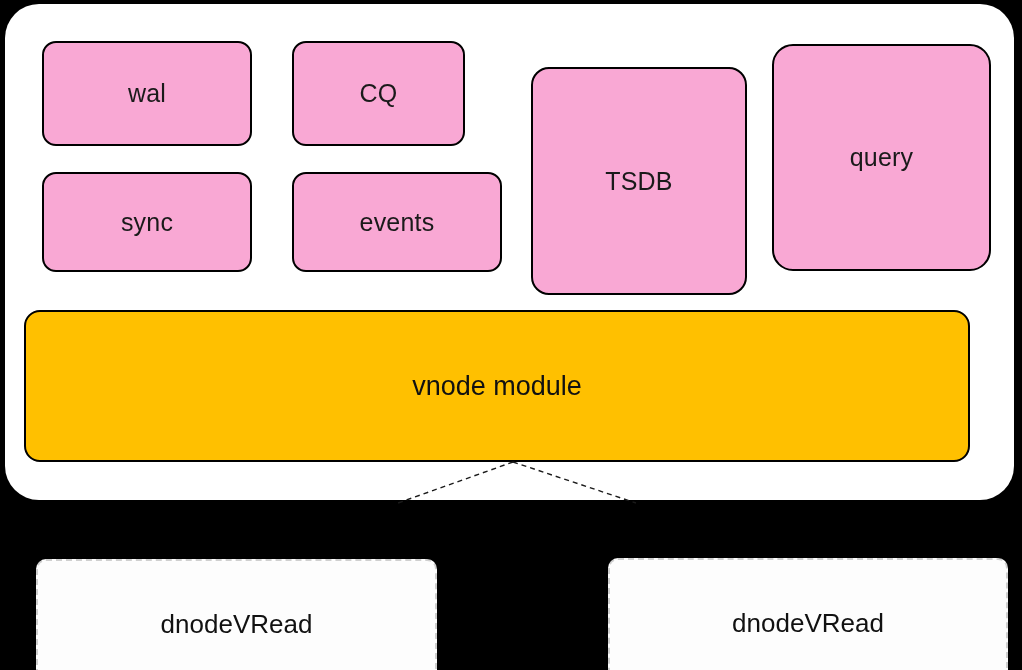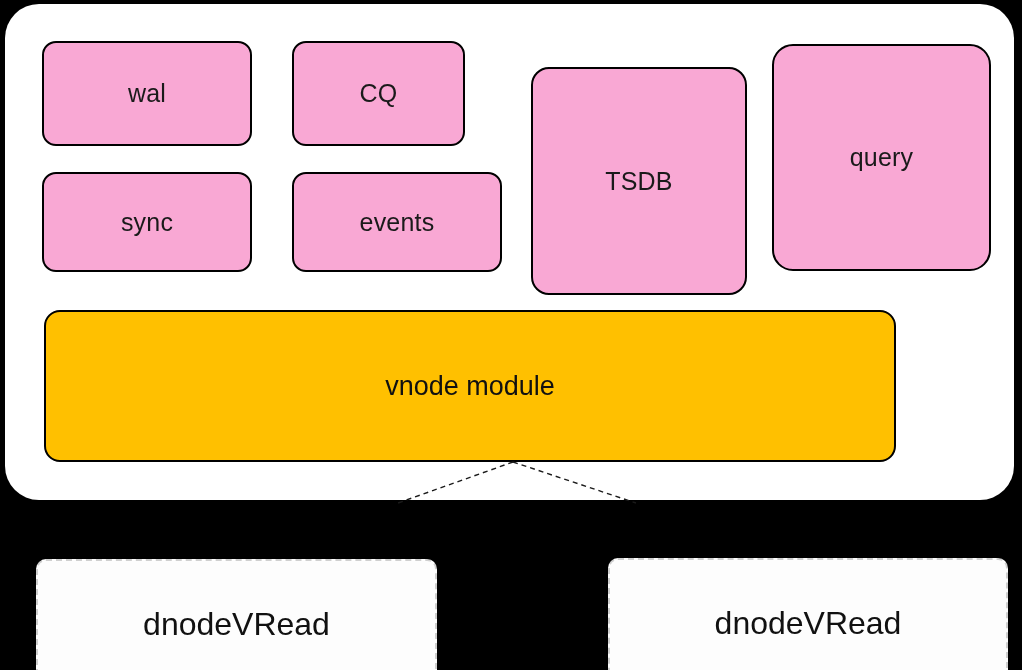--- a/index.html
+++ b/index.html
@@ -58,23 +58,23 @@
   .box-wal    { left: 42px;  top: 41px;  width: 210px; height: 105px; }
   .box-cq     { left: 292px; top: 41px;  width: 173px; height: 105px; }
   .box-sync   { left: 42px;  top: 172px; width: 210px; height: 100px; }
   .box-events { left: 292px; top: 172px; width: 210px; height: 100px; }
   .box-tsdb   { left: 531px; top: 43px;  width: 216px; height: 228px; border-radius: 18px; margin-top: 24px; }
   .box-query  { left: 772px; top: 44px;  width: 219px; height: 227px; border-radius: 21px; text-align: center; }
 
   
   .vnode-bar {
     position: absolute;
-    left: 44px;
+    left: 24px;
     top: 310px;
-    width: 852px;
+    width: 946px;
     height: 152px;
     background: #FFC000;
     border: 2px solid #000000;
     border-radius: 16px;
     box-sizing: border-box;
     display: flex;
     align-items: center;
     justify-content: center;
   }
   .vnode-bar-label {
@@ -99,21 +99,21 @@
     position: absolute;
     background: #fdfdfd;
     border: 2px dashed #cfcfcf;
     border-radius: 10px;
     box-sizing: border-box;
     display: flex;
     align-items: center;
     justify-content: center;
   }
   .dnode-label {
-    font-size: 32px;
+    font-size: 26px;
     color: #111111;
     line-height: 1;
     white-space: nowrap;
   }
   .box-dnodevread  { left: 36px;  top: 559px; width: 401px; height: 130px; }
   .box-dnodevwrite { left: 608px; top: 558px; width: 400px; height: 130px; }
 </style>
 </head>
 <body>
 

